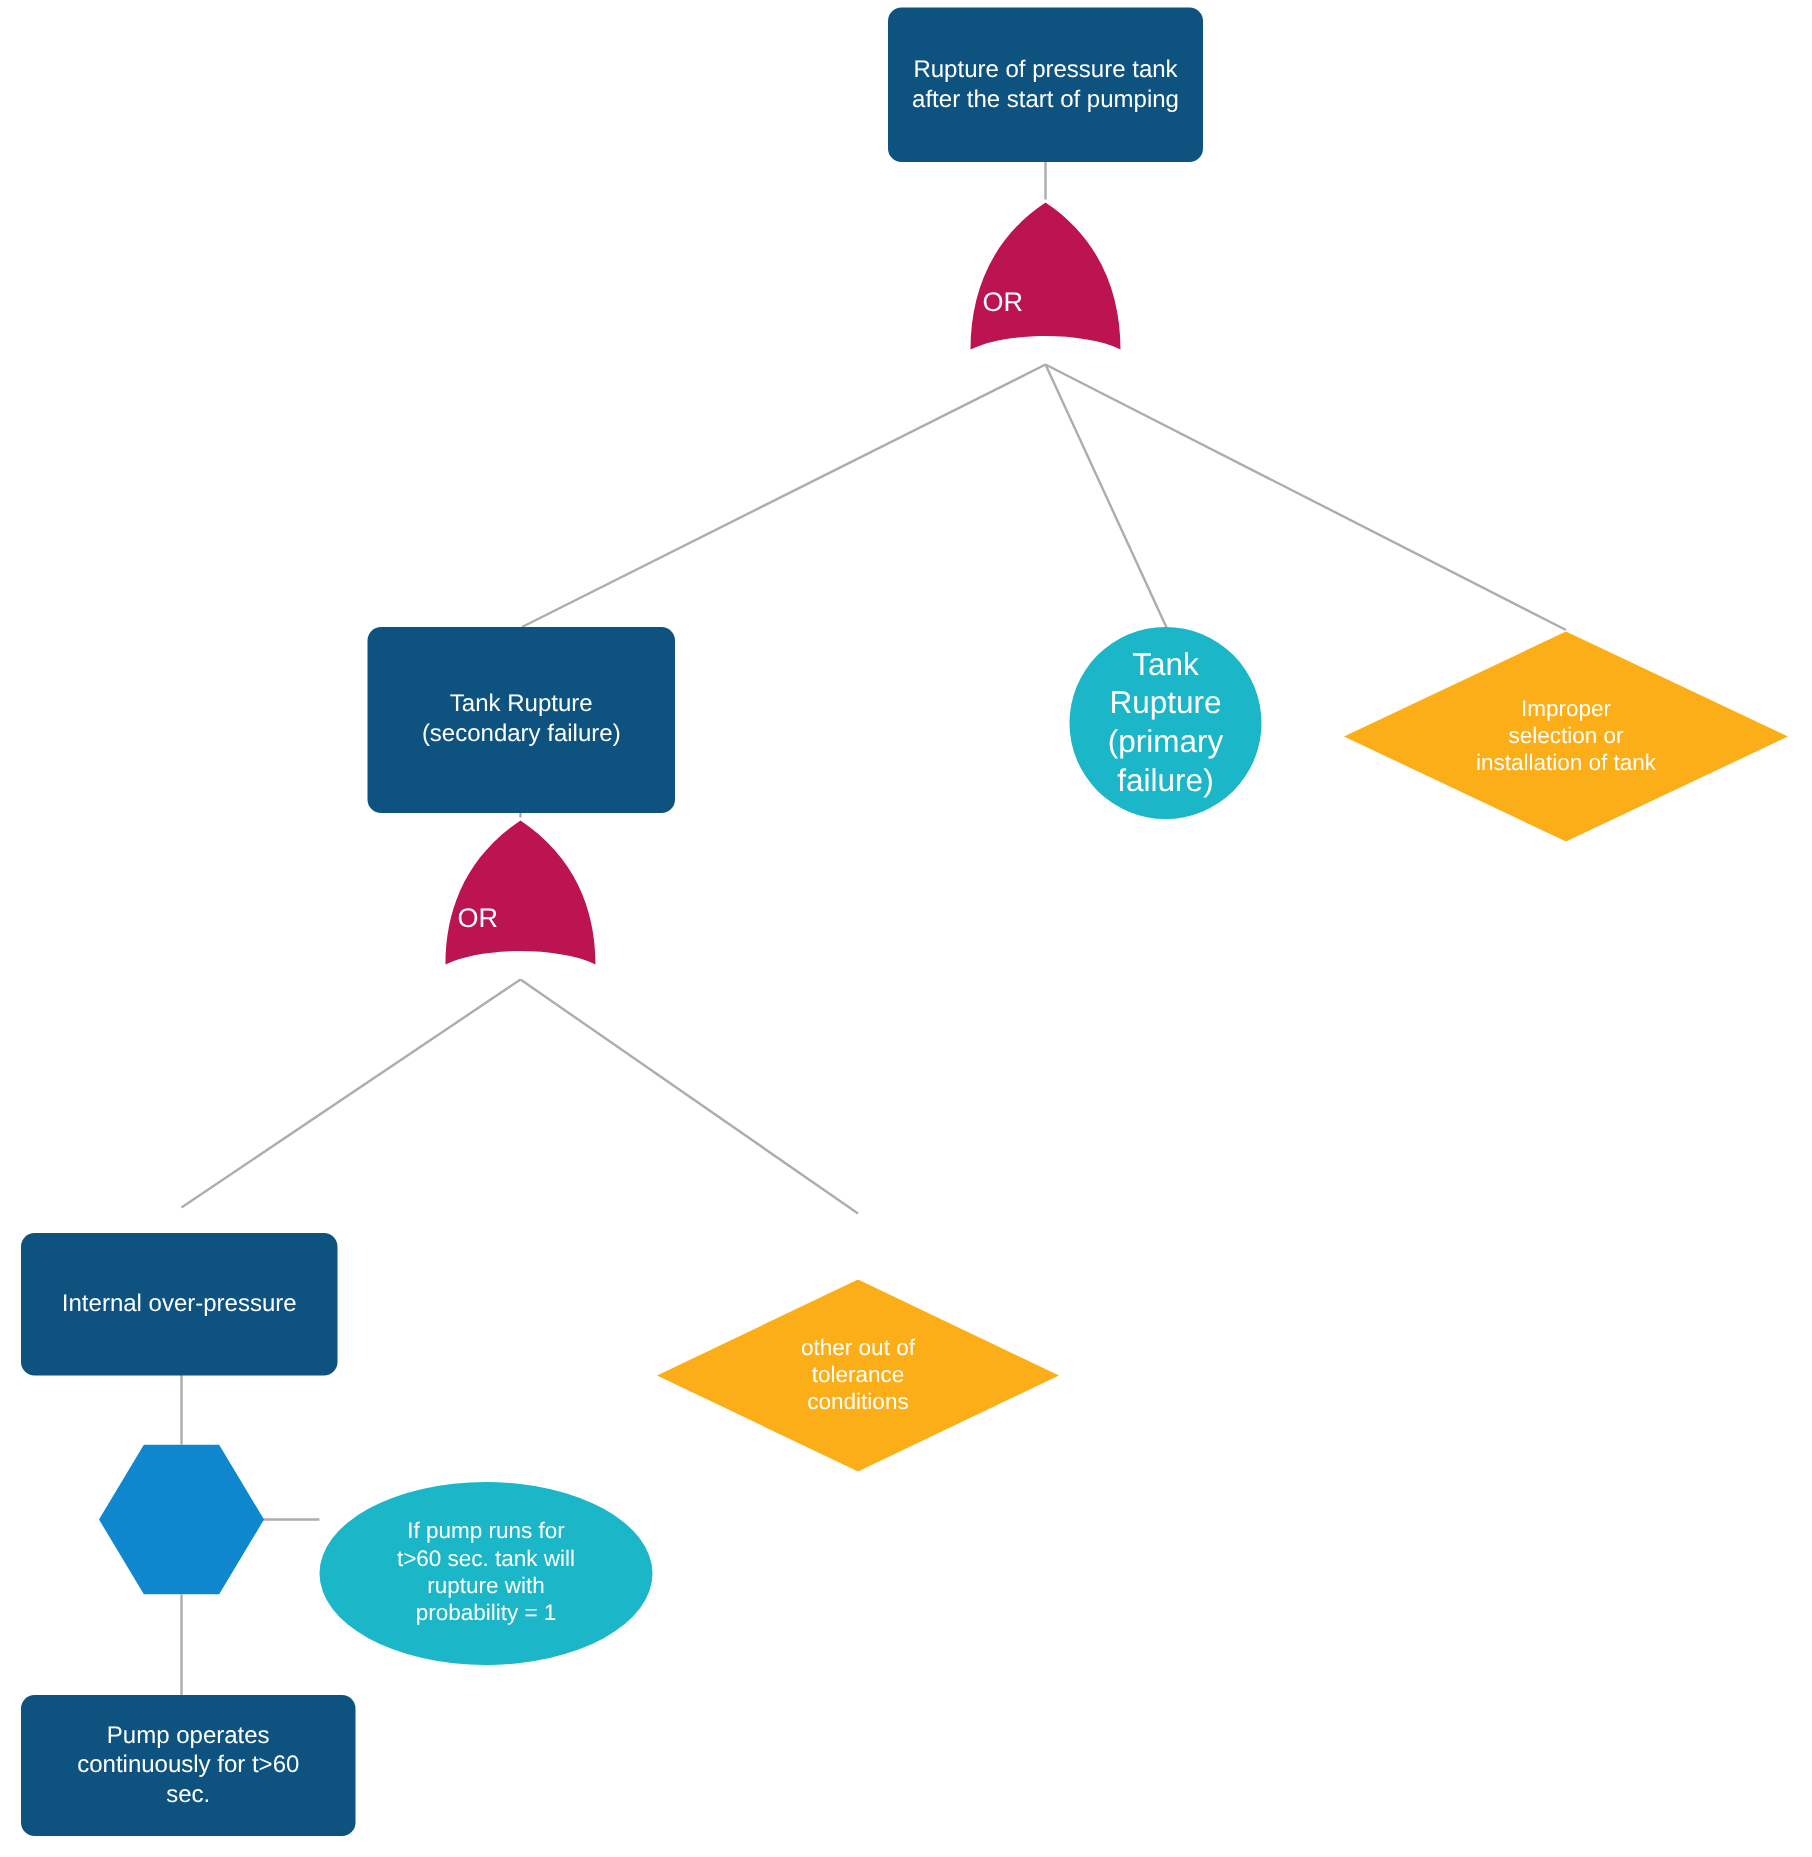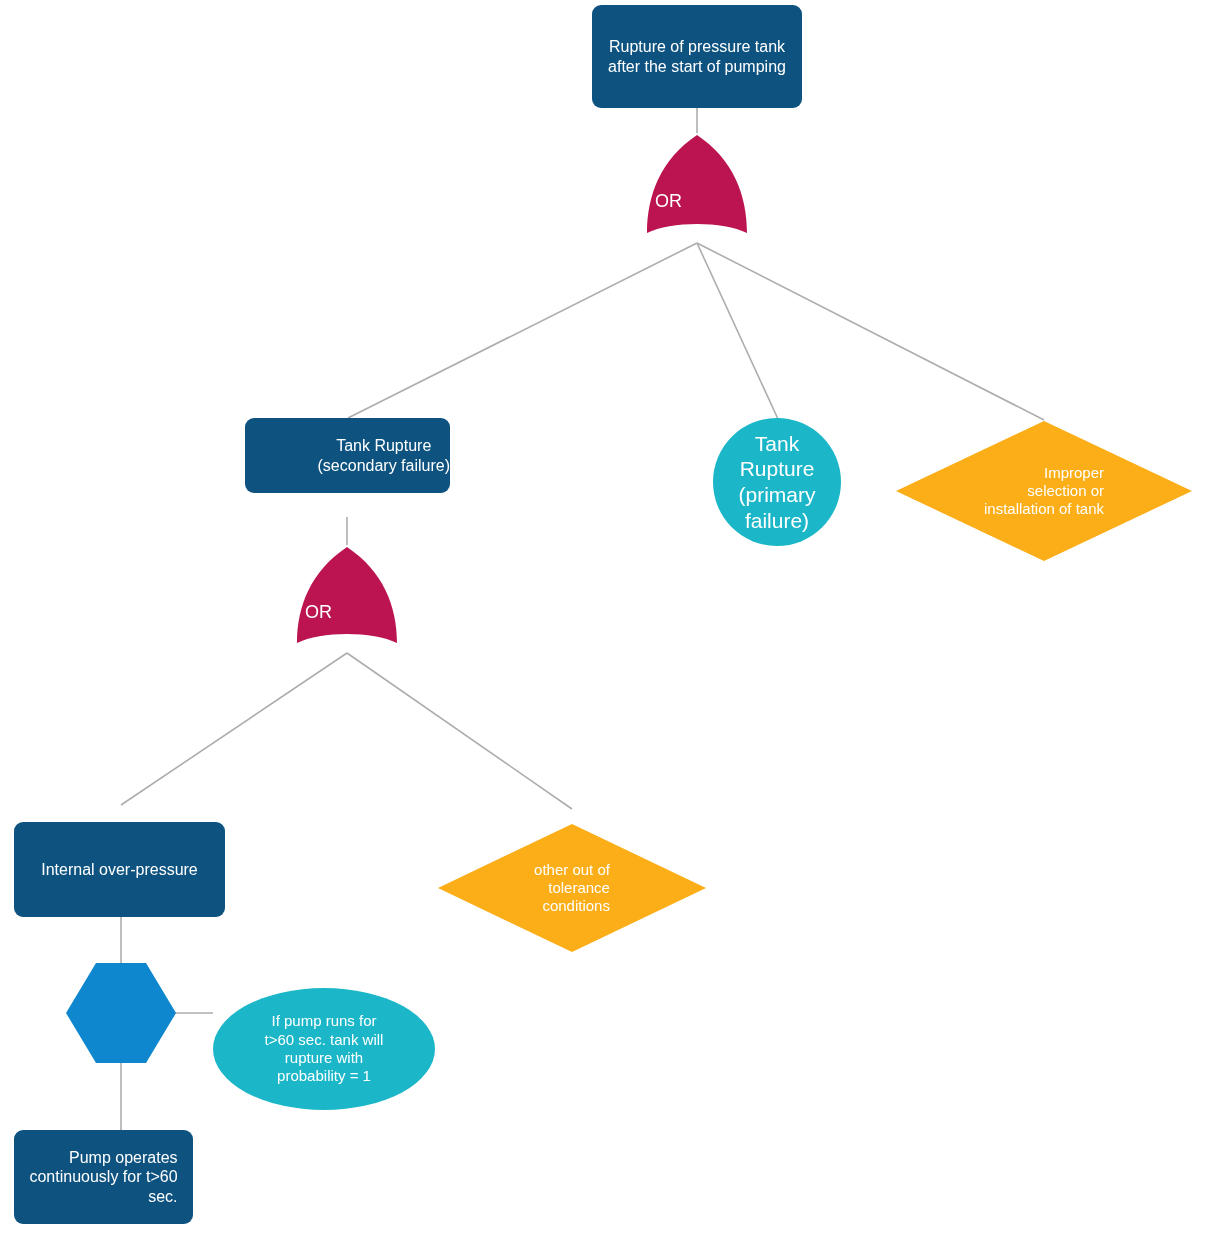--- a/index.html
+++ b/index.html
@@ -77,21 +77,21 @@
   }
   .diamond-text {
     position: absolute;
     left: 0;
     top: 0;
     width: 100%;
     height: 100%;
     display: flex;
     align-items: center;
     justify-content: center;
-    text-align: right;
+    text-align: center;
     color: #ffffff;
     white-space: pre-line;
     line-height: 1.22;
     pointer-events: none;
   }
   
   .hex-wrap {
     position: absolute;
   }
   .hex-wrap svg {
@@ -129,21 +129,21 @@
     <span>Rupture of pressure tank after the start of pumping</span>
   </div>
 
   <div class="gate" style="left:643px; top:133px; width:108px; height:112px;">
     <svg width="108" height="112" viewBox="0 0 108 112" aria-hidden="true">
       <path d="M4,100 C4,62 18,26 54,2 C90,26 104,62 104,100 C80,88 28,88 4,100 Z" fill="#BC1450"></path>
     </svg>
     <div class="gate-label" style="top:58px;">OR</div>
   </div>
 
-  <div class="node rect-node" style="left:245px; top:418px; width:205px; height:75px; background:#0E5380; font-size:16px;justify-content:flex-end;">
+  <div class="node rect-node" style="left:245px; top:418px; width:205px; height:124px; background:#0E5380; font-size:16px;">
     <span>Tank Rupture
 (secondary failure)</span>
   </div>
 
   <div class="node circle-node" style="left:713px; top:418px; width:128px; height:128px; background:#1BB7C9; font-size:21px;">
     <span>Tank
 Rupture
 (primary
 failure)</span>
   </div>
@@ -161,21 +161,21 @@
     <svg width="108" height="110" viewBox="0 0 108 110" aria-hidden="true">
       <path d="M4,98 C4,61 18,26 54,2 C90,26 104,61 104,98 C80,86 28,86 4,98 Z" fill="#BC1450"></path>
     </svg>
     <div class="gate-label" style="top:57px;">OR</div>
   </div>
 
   <div class="node rect-node" style="left:14px; top:822px; width:211px; height:95px; background:#0E5380; font-size:16px;">
     <span>Internal over-pressure</span>
   </div>
 
-  <div class="diamond-wrap" style="left:438px; top:824px; width:268px; height:128px;">
+  <div class="diamond-wrap" style="left:438px; top:853px; width:268px; height:128px;">
     <svg width="268" height="128" viewBox="0 0 268 128" aria-hidden="true">
       <polygon points="134,0 268,64 134,128 0,64" fill="#FBAE17"></polygon>
     </svg>
     <div class="diamond-text" style="font-size:15px;">other out of
 tolerance
 conditions</div>
   </div>
 
   <div class="hex-wrap" style="left:66px; top:963px; width:110px; height:100px;">
     <svg width="110" height="100" viewBox="0 0 110 100" aria-hidden="true">
@@ -183,19 +183,19 @@
     </svg>
   </div>
 
   <div class="node ellipse-node" style="left:213px; top:988px; width:222px; height:122px; background:#1BB7C9; font-size:15px;">
     <span>If pump runs for
 t&gt;60 sec. tank will
 rupture with
 probability = 1</span>
   </div>
 
-  <div class="node rect-node" style="left:14px; top:1130px; width:179px; height:94px; background:#0E5380; font-size:16px;text-align:right;">
+  <div class="node rect-node" style="left:14px; top:1130px; width:223px; height:94px; background:#0E5380; font-size:16px;">
     <span>Pump operates
 continuously for t&gt;60
 sec.</span>
   </div>
 
 </div>
 
 </body></html>

